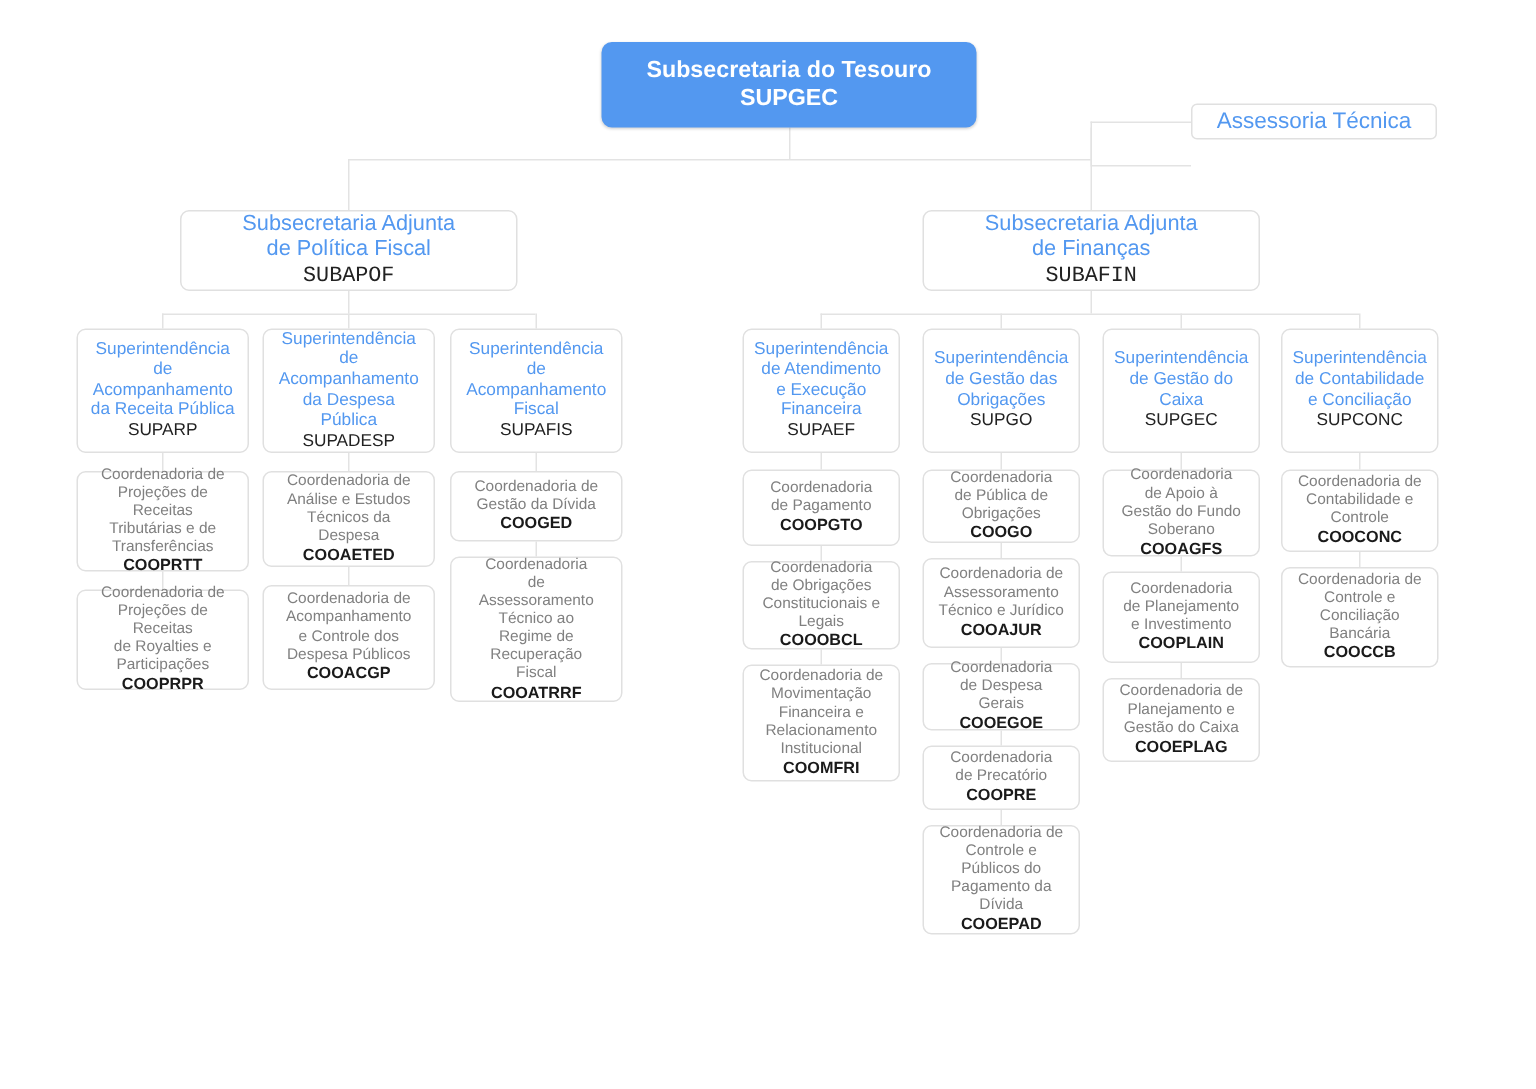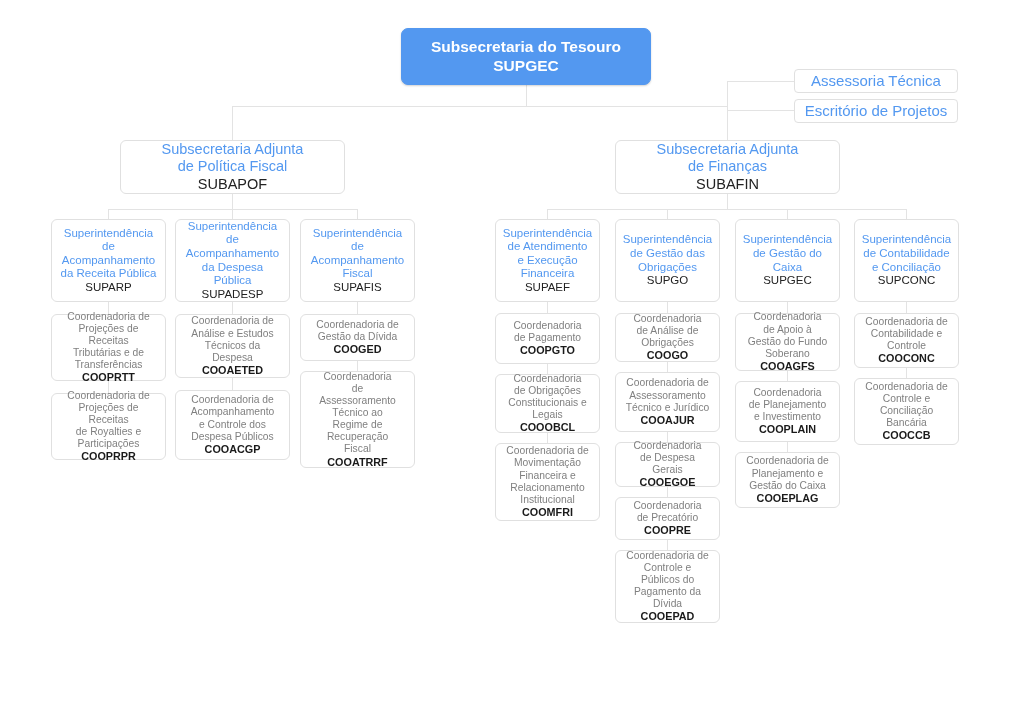--- a/index.html
+++ b/index.html
@@ -41,21 +41,21 @@
   }
   .root .t1{color:#ffffff;font-size:15.5px;font-weight:bold;}
   .root .t2{color:#ffffff;font-size:15.5px;font-weight:bold;}
 
   
   .staff{border-radius:4px;}
   .staff .t1{color:#5398f0;font-size:15px;}
 
   
   .adj .t1{color:#5398f0;font-size:14.5px;}
-  .adj .t2{color:#222222;font-size:14.5px;}
+  .adj .t2{color:#222222;font-size:14.5px;font-family:Liberation Mono, monospace;}
 
   
   .sup .t1{color:#5398f0;font-size:11.5px;}
   .sup .t2{color:#222222;font-size:11.5px;}
 
   
   .coo .t1{color:#808080;font-size:10.3px;}
   .coo .t2{color:#1a1a1a;font-size:10.8px;font-weight:bold;}
 </style>
 </head>
@@ -113,23 +113,20 @@
   <div class="ln lnv" style="left:906px;top:302px;height:11px;"></div>
   <div class="ln lnv" style="left:906px;top:368px;height:10px;"></div>
 
   <div class="box root" style="left:401px;top:28px;width:250px;height:57px;">
     <div class="t1">Subsecretaria do Tesouro</div>
     <div class="t2">SUPGEC</div>
   </div>
 
   <div class="box staff" style="left:794px;top:69px;width:164px;height:24px;">
     <div class="t1">Assessoria Técnica</div>
-  </div>
-  <div class="box staff" style="left:794px;top:99px;width:164px;height:24px;">
-    <div class="t1">Escritório de Projetos</div>
   </div>
 
   <div class="box adj" style="left:120px;top:140px;width:225px;height:54px;">
     <div class="t1">Subsecretaria Adjunta</div>
     <div class="t1">de Política Fiscal</div>
     <div class="t2">SUBAPOF</div>
   </div>
 
   <div class="box adj" style="left:615px;top:140px;width:225px;height:54px;">
     <div class="t1">Subsecretaria Adjunta</div>
@@ -236,21 +233,21 @@
   </div>
 
   <div class="box sup" style="left:615px;top:219px;width:105px;height:83px;">
     <div class="t1">Superintendência</div>
     <div class="t1">de Gestão das</div>
     <div class="t1">Obrigações</div>
     <div class="t2">SUPGO</div>
   </div>
   <div class="box coo" style="left:615px;top:313px;width:105px;height:49px;">
     <div class="t1">Coordenadoria</div>
-    <div class="t1">de Análise de</div>
+    <div class="t1">de Pública de</div>
     <div class="t1">Obrigações</div>
     <div class="t2">COOGO</div>
   </div>
   <div class="box coo" style="left:615px;top:372px;width:105px;height:60px;">
     <div class="t1">Coordenadoria de</div>
     <div class="t1">Assessoramento</div>
     <div class="t1">Técnico e Jurídico</div>
     <div class="t2">COOAJUR</div>
   </div>
   <div class="box coo" style="left:615px;top:442px;width:105px;height:45px;">

